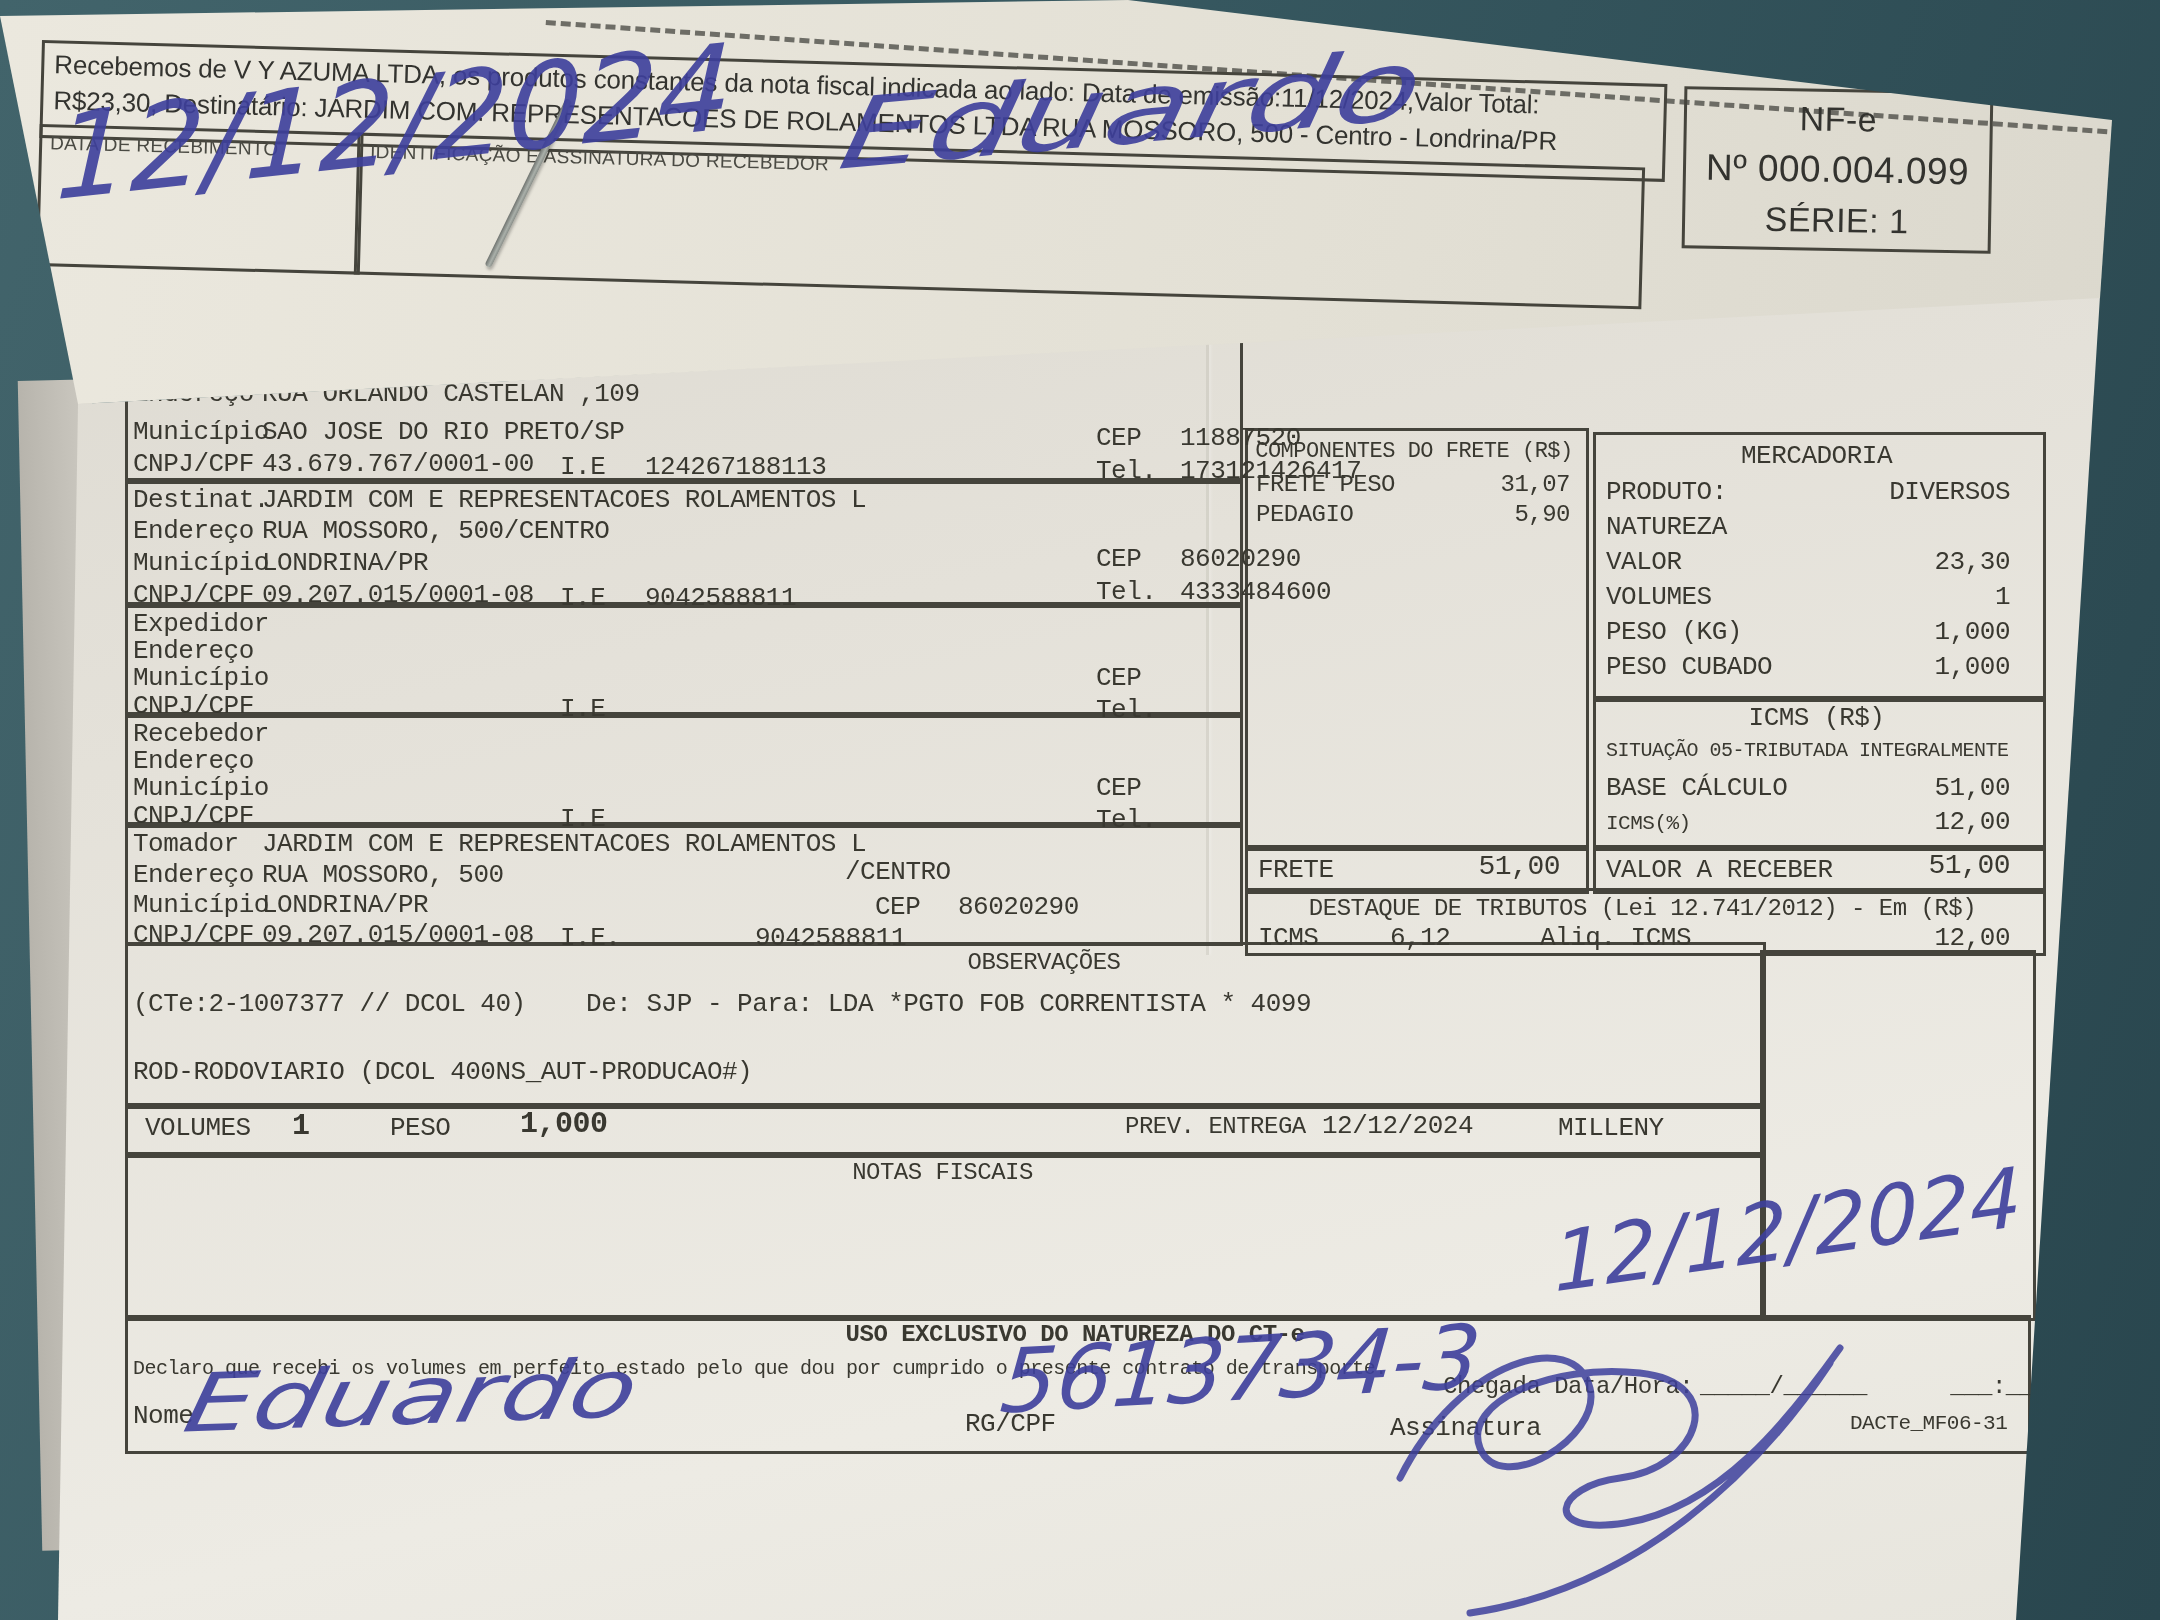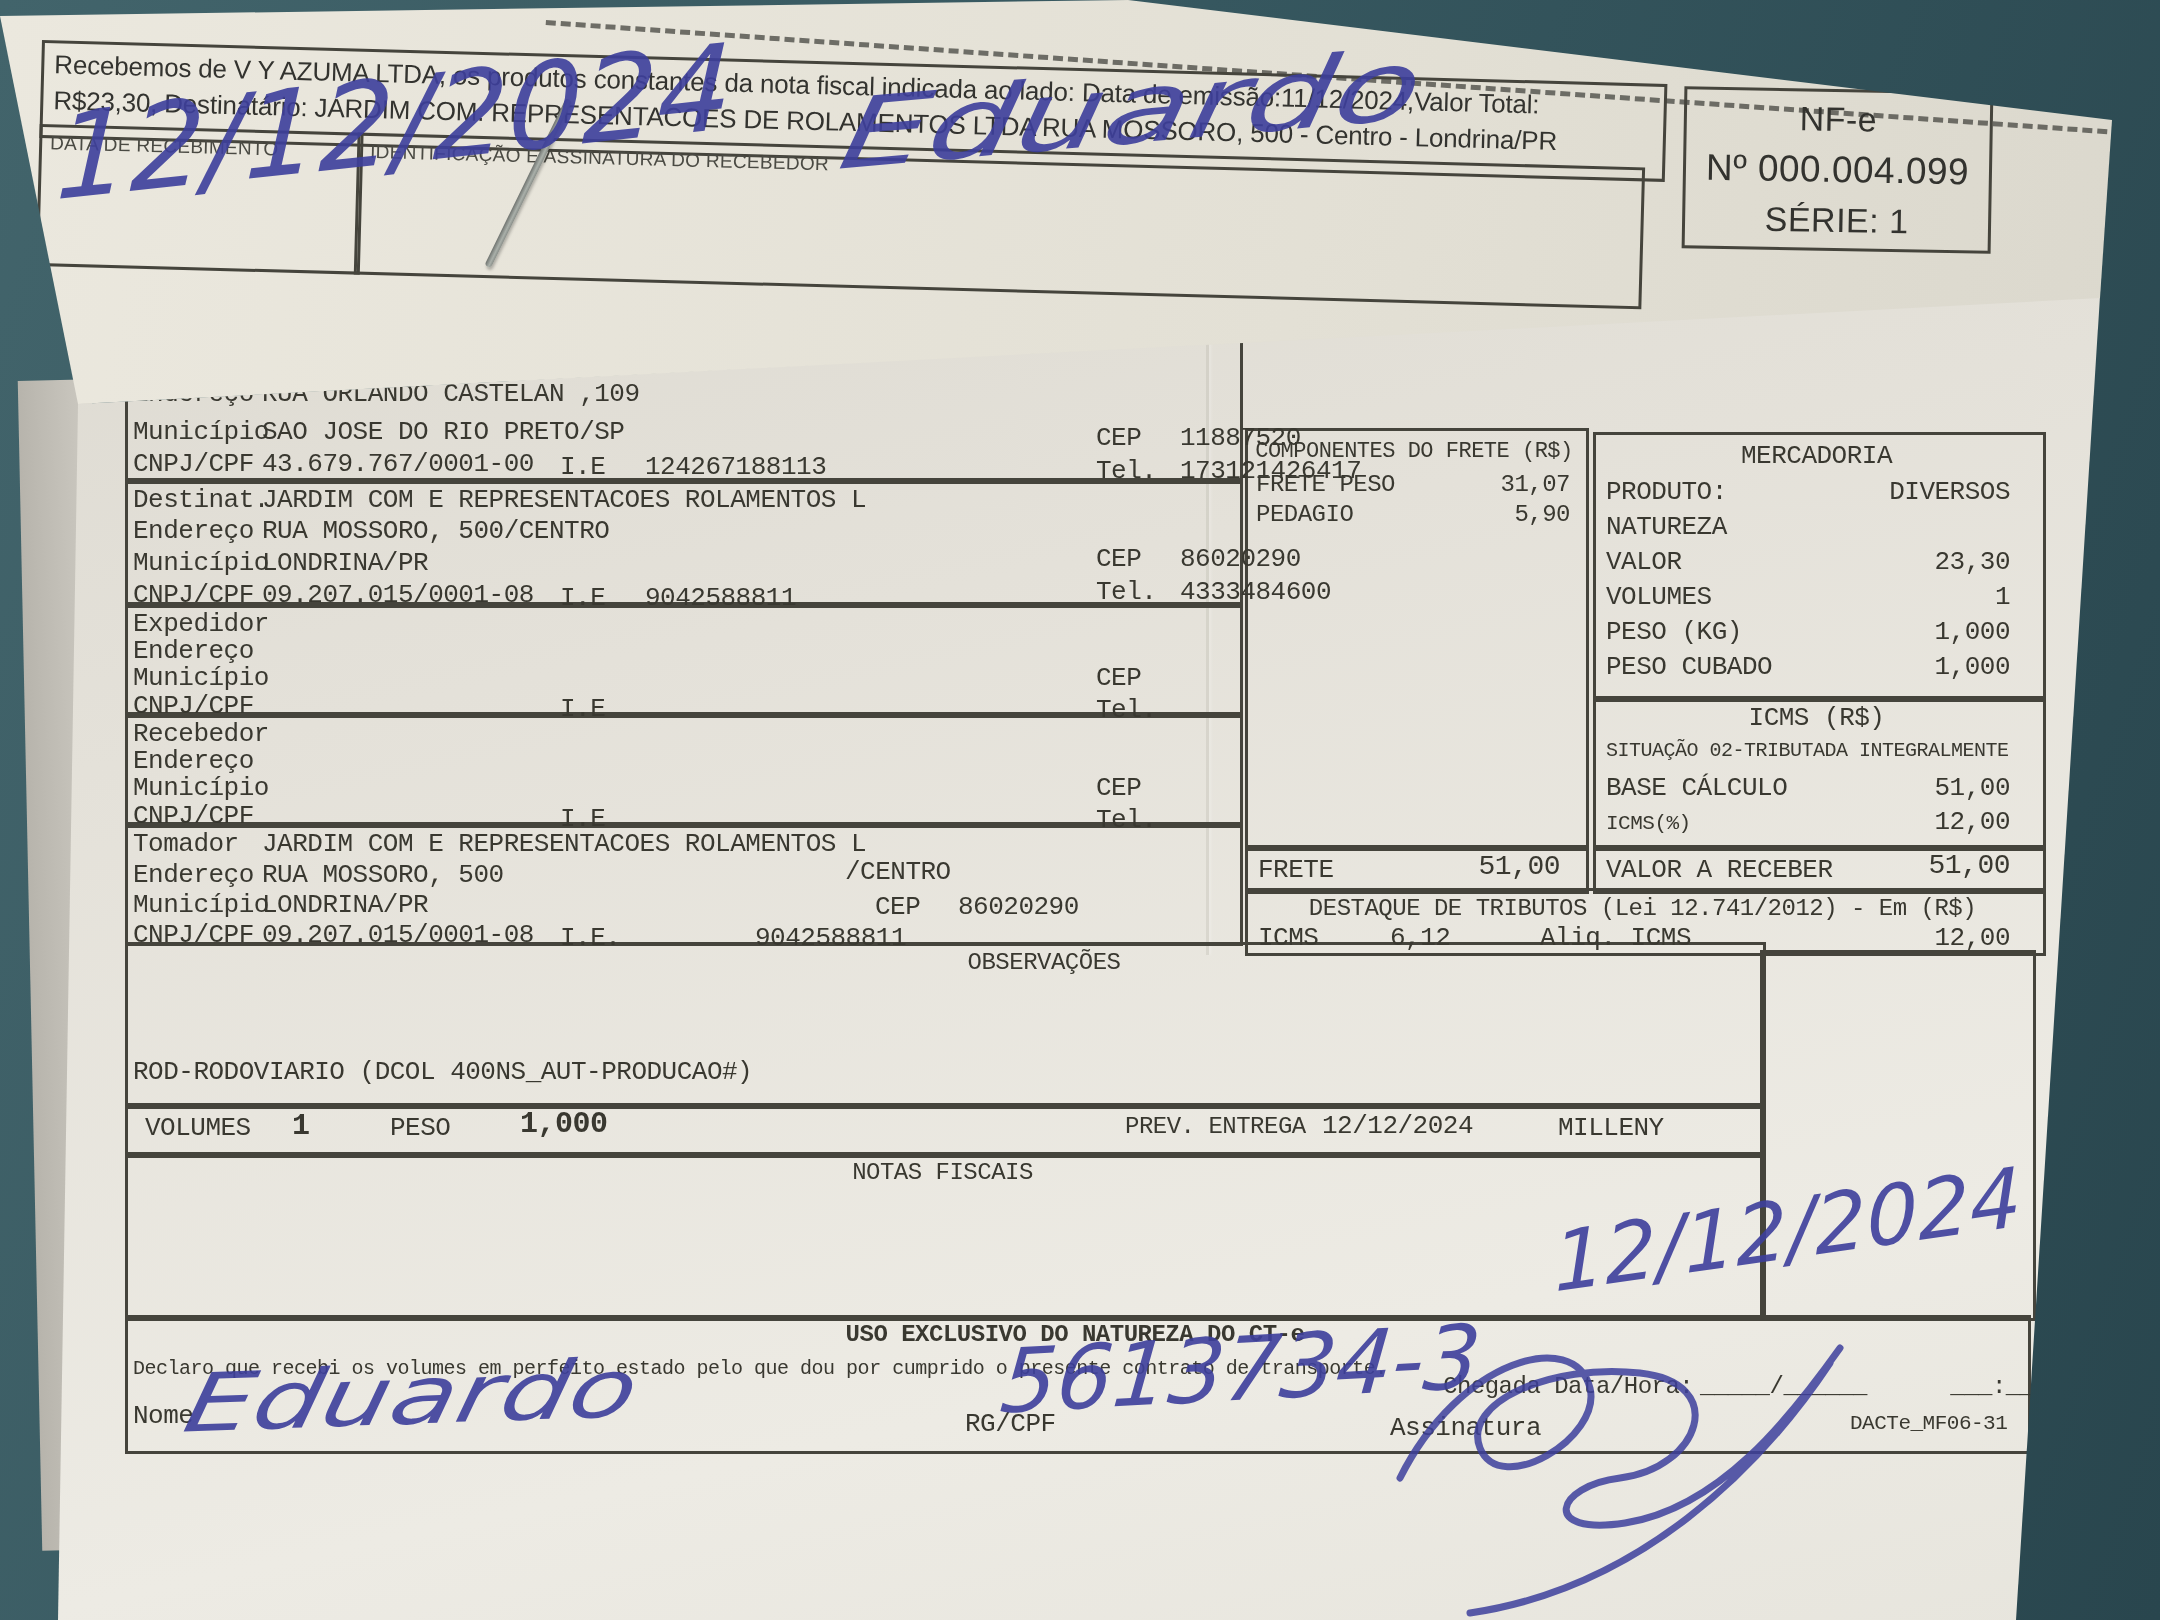--- a/index.html
+++ b/index.html
@@ -141,35 +141,36 @@
     <div class="mono" style="left:1606px;top:548px">VALOR</div>
     <div class="mono r" style="left:1840px;top:548px;width:170px">23,30</div>
     <div class="mono" style="left:1606px;top:583px">VOLUMES</div>
     <div class="mono r" style="left:1840px;top:583px;width:170px">1</div>
     <div class="mono" style="left:1606px;top:618px">PESO (KG)</div>
     <div class="mono r" style="left:1840px;top:618px;width:170px">1,000</div>
     <div class="mono" style="left:1606px;top:653px">PESO CUBADO</div>
     <div class="mono r" style="left:1840px;top:653px;width:170px">1,000</div>
 
     <div class="mono c" style="left:1593px;top:704px;width:447px">ICMS (R$)</div>
-    <div class="mono s20" style="left:1606px;top:740px">SITUAÇÃO 02-TRIBUTADA INTEGRALMENTE</div>
+    <div class="mono s20" style="left:1606px;top:740px">SITUAÇÃO 05-TRIBUTADA INTEGRALMENTE</div>
     <div class="mono" style="left:1606px;top:774px">BASE CÁLCULO</div>
     <div class="mono r" style="left:1840px;top:774px;width:170px">51,00</div>
     <div class="mono s21" style="left:1606px;top:812px">ICMS(%)</div>
     <div class="mono r" style="left:1840px;top:808px;width:170px">12,00</div>
     <div class="mono" style="left:1606px;top:856px">VALOR A RECEBER</div>
     <div class="mono s28 r" style="left:1830px;top:851px;width:180px">51,00</div>
 
     <div class="mono s24 c" style="left:1245px;top:896px;width:795px">DESTAQUE DE TRIBUTOS (Lei 12.741/2012) - Em (R$)</div>
     <div class="mono" style="left:1258px;top:924px">ICMS</div>
     <div class="mono" style="left:1390px;top:924px">6,12</div>
     <div class="mono" style="left:1540px;top:924px">Aliq. ICMS</div>
     <div class="mono r" style="left:1840px;top:924px;width:170px">12,00</div>
 
     <div class="mono s24 c" style="left:125px;top:950px;width:1838px">OBSERVAÇÕES</div>
+    <div class="mono" style="left:133px;top:990px">(CTe:2-1007377 // DCOL 40)    De: SJP - Para: LDA *PGTO FOB CORRENTISTA * 4099</div>
     <div class="mono" style="left:133px;top:1058px">ROD-RODOVIARIO (DCOL 400NS_AUT-PRODUCAO#)</div>
 
     <div class="mono" style="left:145px;top:1114px">VOLUMES</div>
     <div class="mono s30 b" style="left:292px;top:1110px">1</div>
     <div class="mono" style="left:390px;top:1114px">PESO</div>
     <div class="mono s30 b" style="left:520px;top:1108px">1,000</div>
     <div class="mono s24" style="left:1125px;top:1114px">PREV. ENTREGA</div>
     <div class="mono" style="left:1322px;top:1112px">12/12/2024</div>
     <div class="mono" style="left:1558px;top:1114px">MILLENY</div>
 

